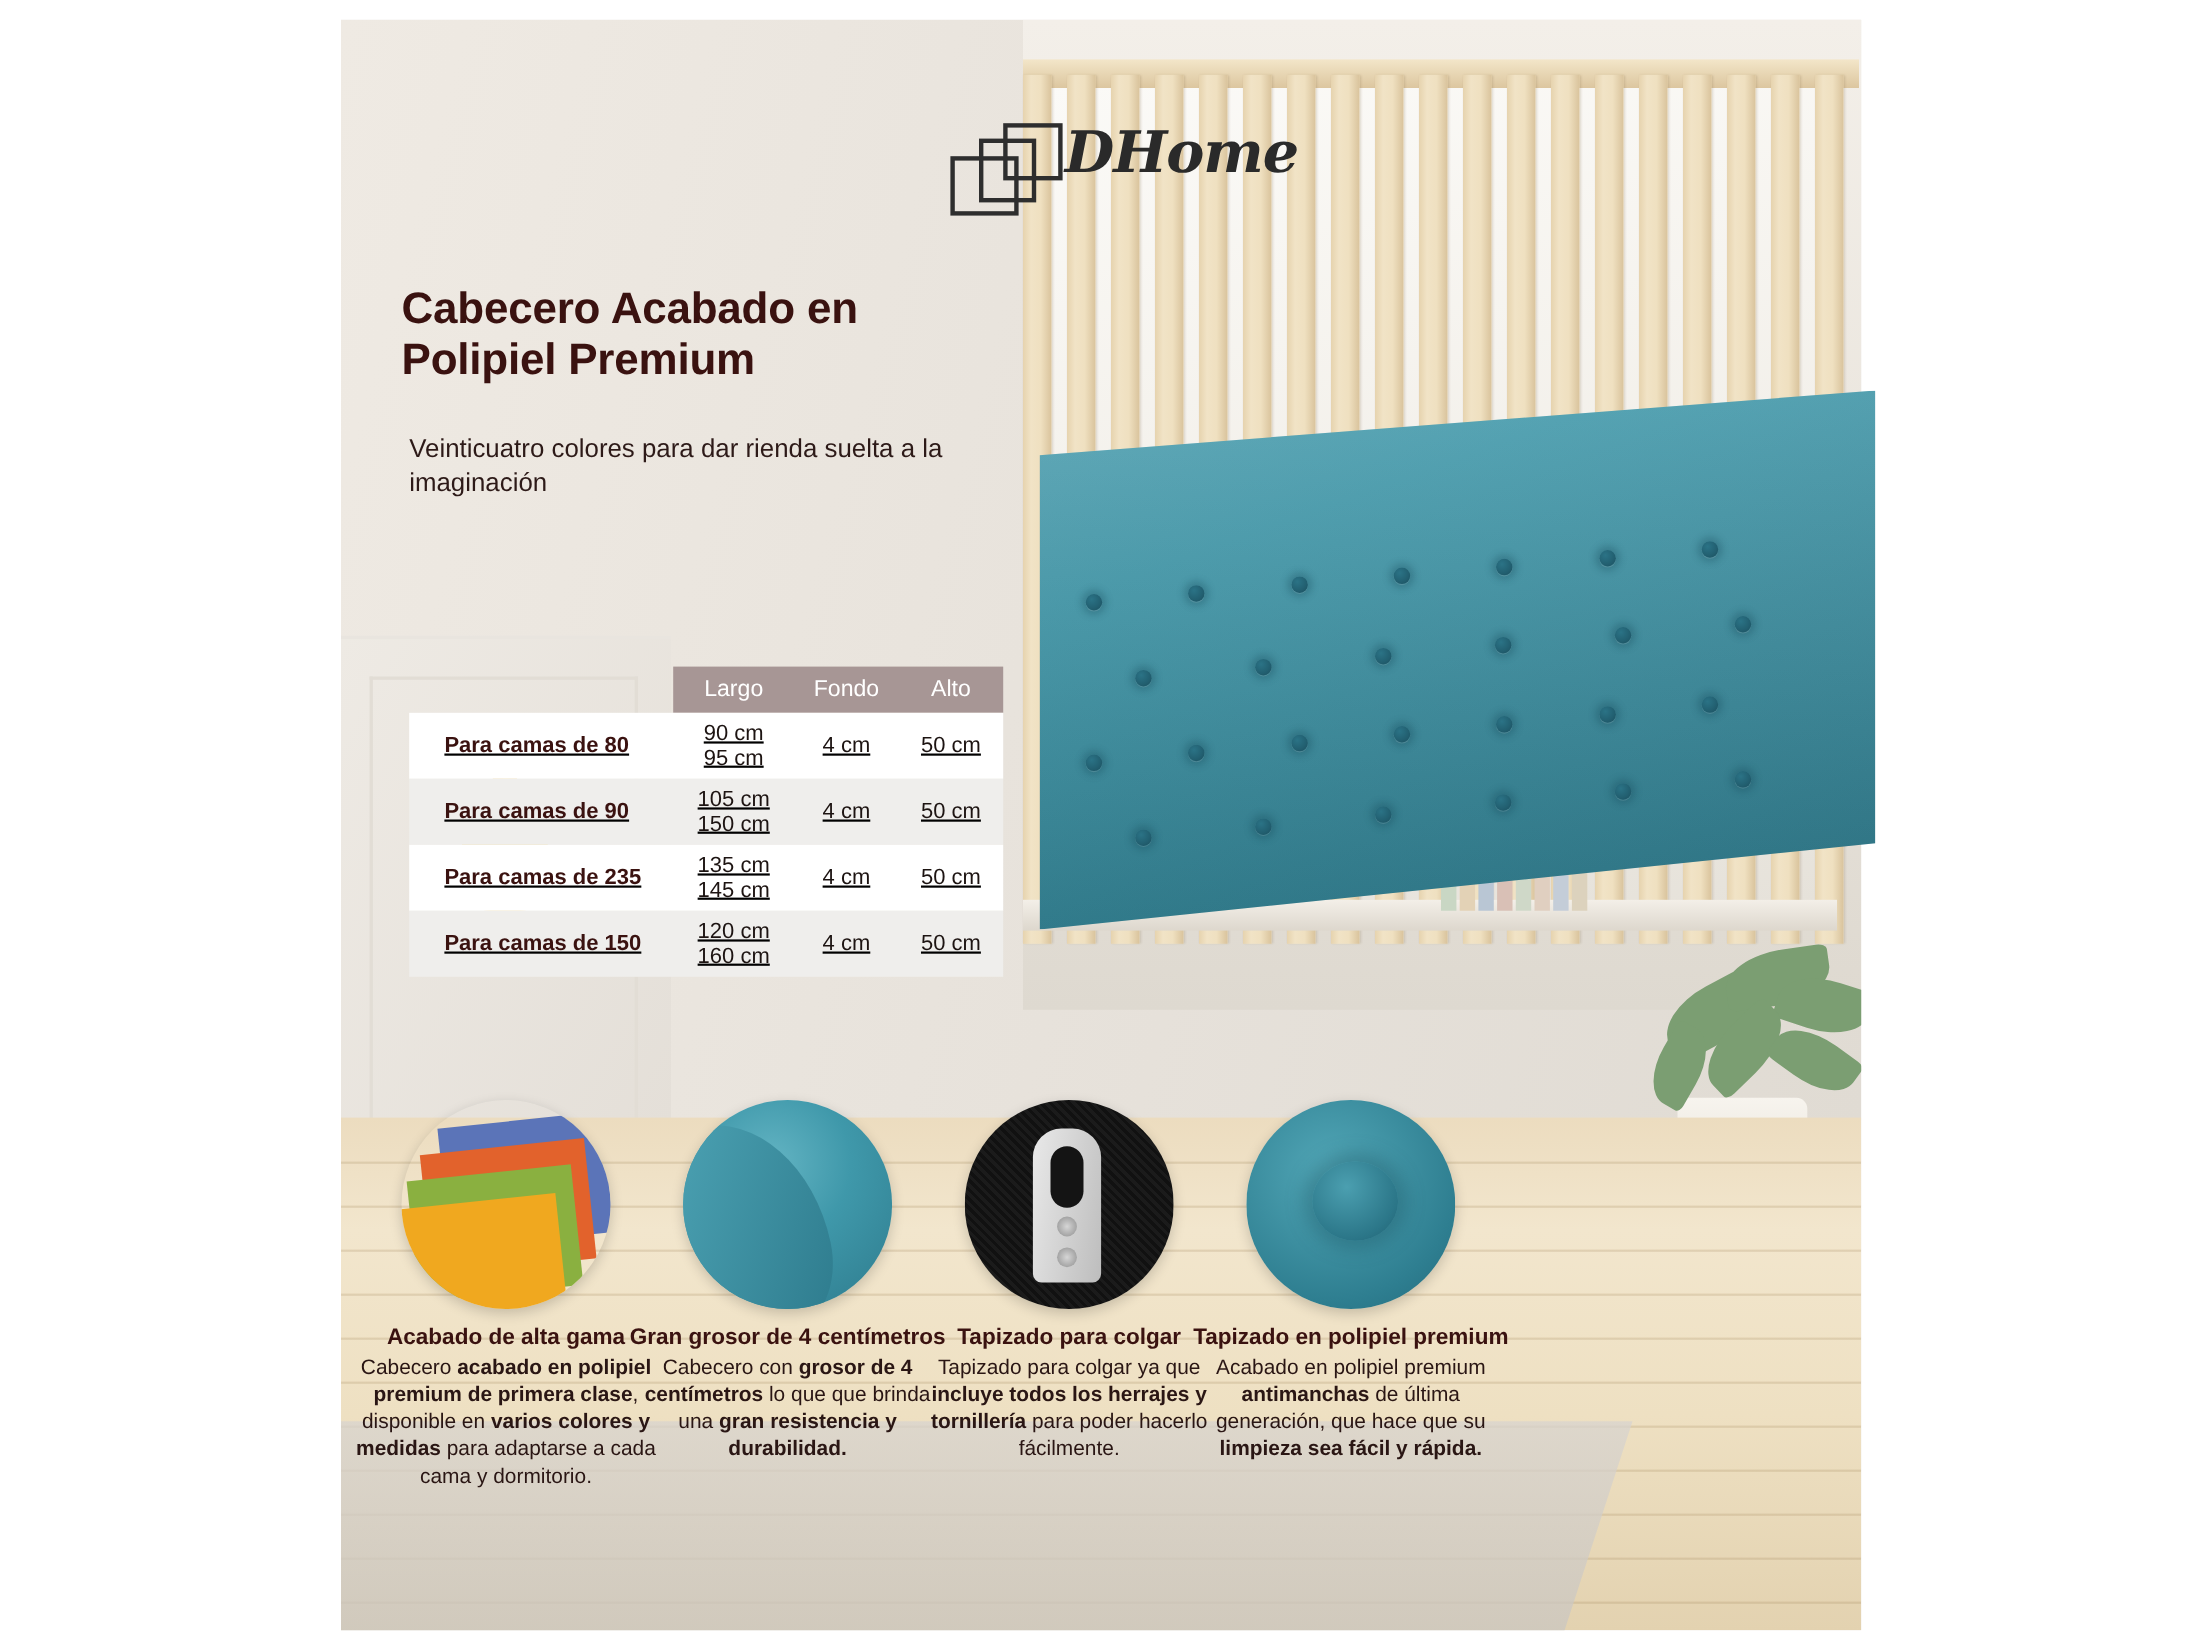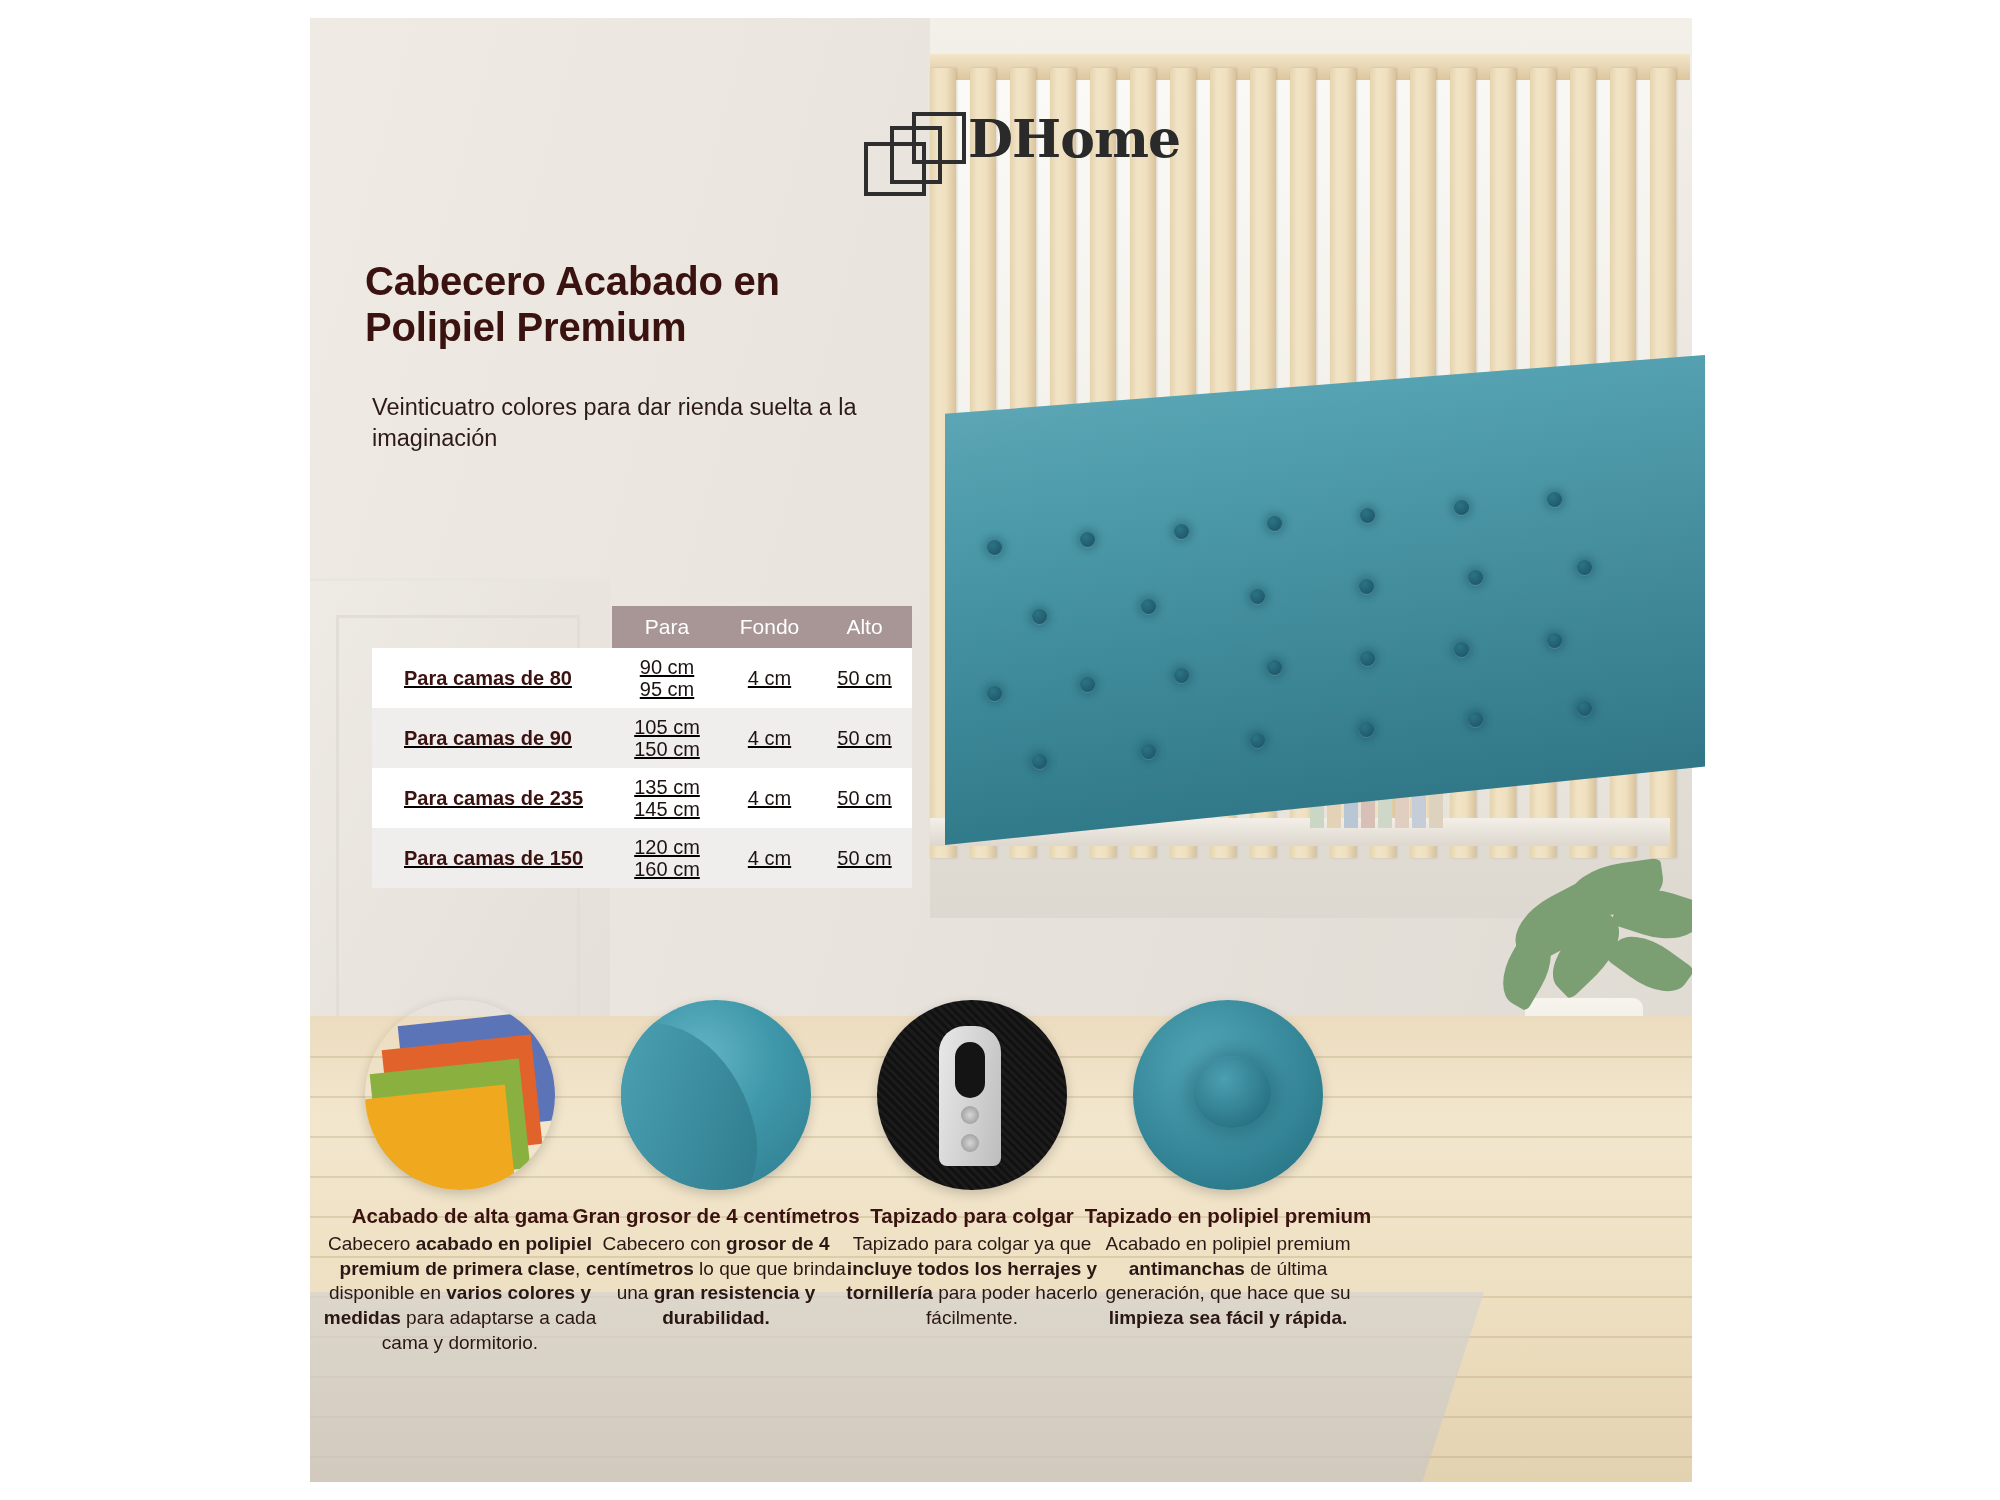--- a/index.html
+++ b/index.html
@@ -123,21 +123,21 @@
         background:radial-gradient(circle,#d6d6d6,#8e8e8e);}
 
   
   .prem{position:absolute;inset:0;background:radial-gradient(circle at 40% 34%,#52a7b7,#2e7e90 70%,#246a7b 100%);}
   .prem-btn{position:absolute;left:60px;top:56px;width:78px;height:72px;border-radius:50%;
         background:radial-gradient(circle at 40% 32%,#4b9fb0,#2b7688 70%,#215f70 100%);
         box-shadow:0 0 16px 8px rgba(25,80,95,.35);}
 
   #logo{position:absolute;left:860px;top:108px;width:310px;height:78px;}
   .logo-text{position:absolute;left:108px;top:0px;font-family:"DejaVu Serif",serif;
-        font-weight:bold;font-size:52px;color:#2a2a2a;letter-spacing:-1px;}
+        font-style:italic;font-weight:bold;font-size:52px;color:#2a2a2a;letter-spacing:-1px;}
   .lg-sq{position:absolute;border:4px solid #2e2e2e;background:transparent;}
 </style>
 </head>
 <body>
 
 <div id="stage">
 
   <div id="photo">
     <div class="wall"></div>
     <div class="wall-2"></div>
@@ -247,21 +247,21 @@
   </div>
 
   <div id="title">Cabecero Acabado en Polipiel Premium</div>
 
   <div id="desc">
     <p>Veinticuatro colores para dar rienda suelta a la imaginación</p>
   </div>
 
   <div id="table">
     <div class="thead">
-      <div class="h-largo">Para</div>
+      <div class="h-largo">Largo</div>
       <div class="h-fondo">Fondo</div>
       <div class="h-alto">Alto</div>
     </div>
     <div id="tbody">
         <div class="tr odd">
           <div class="td-label">Para camas de 80</div>
           <div class="td c-largo"><span>90 cm</span><br><span>95 cm</span></div>
           <div class="td c-fondo">4 cm</div>
           <div class="td c-alto">50 cm</div>
         </div>

